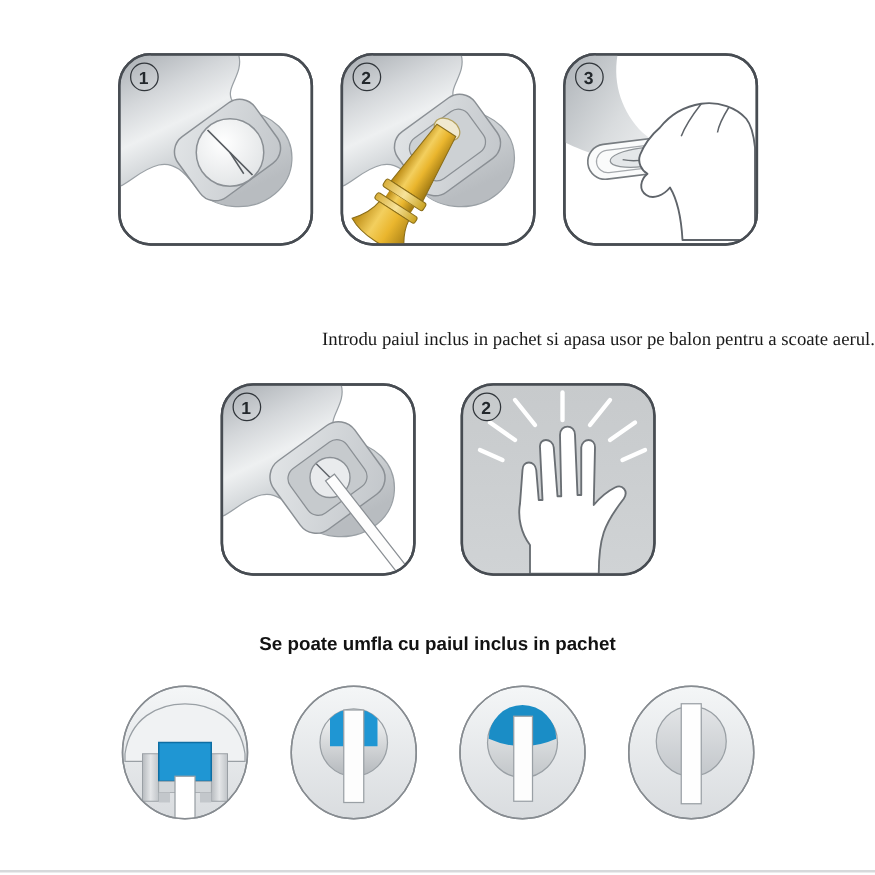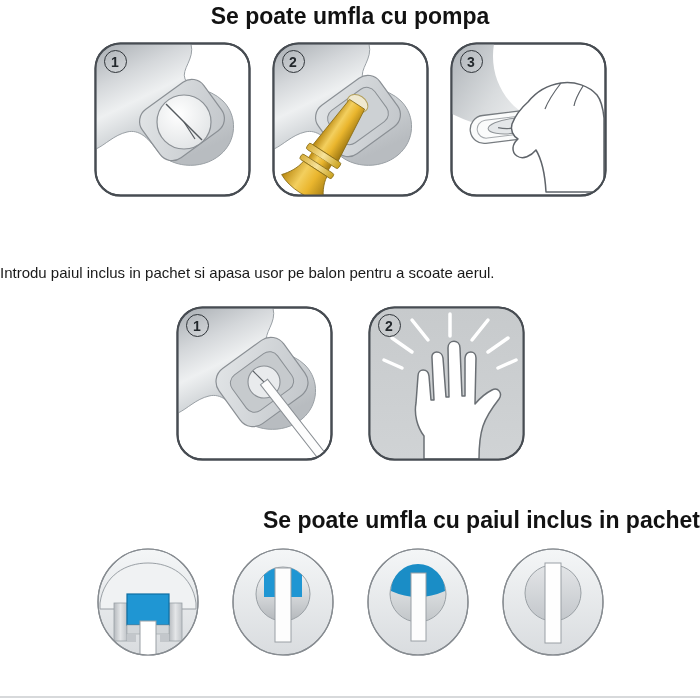--- a/index.html
+++ b/index.html
@@ -1,41 +1,40 @@
 <!DOCTYPE html>
 <html><head>
 <meta charset="utf-8">
 <style>
   html,body{margin:0;padding:0;background:#ffffff;}
   .page{position:relative;width:700px;height:700px;background:#ffffff;overflow:hidden;
         font-family:"Liberation Sans",sans-serif;}
   .title{position:absolute;left:0;width:700px;text-align:center;font-weight:700;color:#121212;}
   .t1{top:3px;font-size:23px;}
   .t2{top:217px;font-size:23px;}
-  .t3{top:507px;font-size:23px;text-align:right;}
-  .desc{position:absolute;top:264px;left:0;width:700px;text-align:left;
-        font-size:15px;font-weight:400;color:#1a1a1a;}
+  .t3{top:507px;font-size:15px;}
+  .desc{position:absolute;top:264px;left:0;width:700px;text-align:right;
+        font-size:15px;font-weight:400;color:#1a1a1a;font-family:Liberation Serif, serif;}
   .row{position:absolute;left:0;width:700px;display:flex;justify-content:center;}
   .row1{top:42px;gap:21px;}
   .row2{top:306px;gap:35px;}
   .row3{top:547px;gap:31px;}
   .panel{position:relative;width:157px;height:155px;}
   .panel svg{position:absolute;left:0;top:0;}
   .badge{position:absolute;left:10px;top:8px;width:23px;height:23px;border:1.7px solid #30353a;
          border-radius:50%;display:flex;align-items:center;justify-content:center;
          font-size:14px;font-weight:600;color:#23282c;box-sizing:border-box;}
   .circ{position:relative;width:104px;height:110px;}
   .bottom-line{position:absolute;left:0;top:696px;width:700px;height:1.5px;background:#d7d9db;}
 </style>
 </head>
 <body>
 
 <div class="page">
 
-  <div class="title t1">Se poate umfla cu pompa</div>
 
   <div class="row row1">
 
     <div class="panel">
       <svg width="157" height="155" viewBox="0 0 157 155">
         <defs>
           <clipPath id="pA-clip">
               <rect x="2" y="2" width="153" height="151" rx="25"></rect>
             </clipPath>
           <linearGradient id="pA-metal" x1="0" y1="0" x2="0.55" y2="1">

